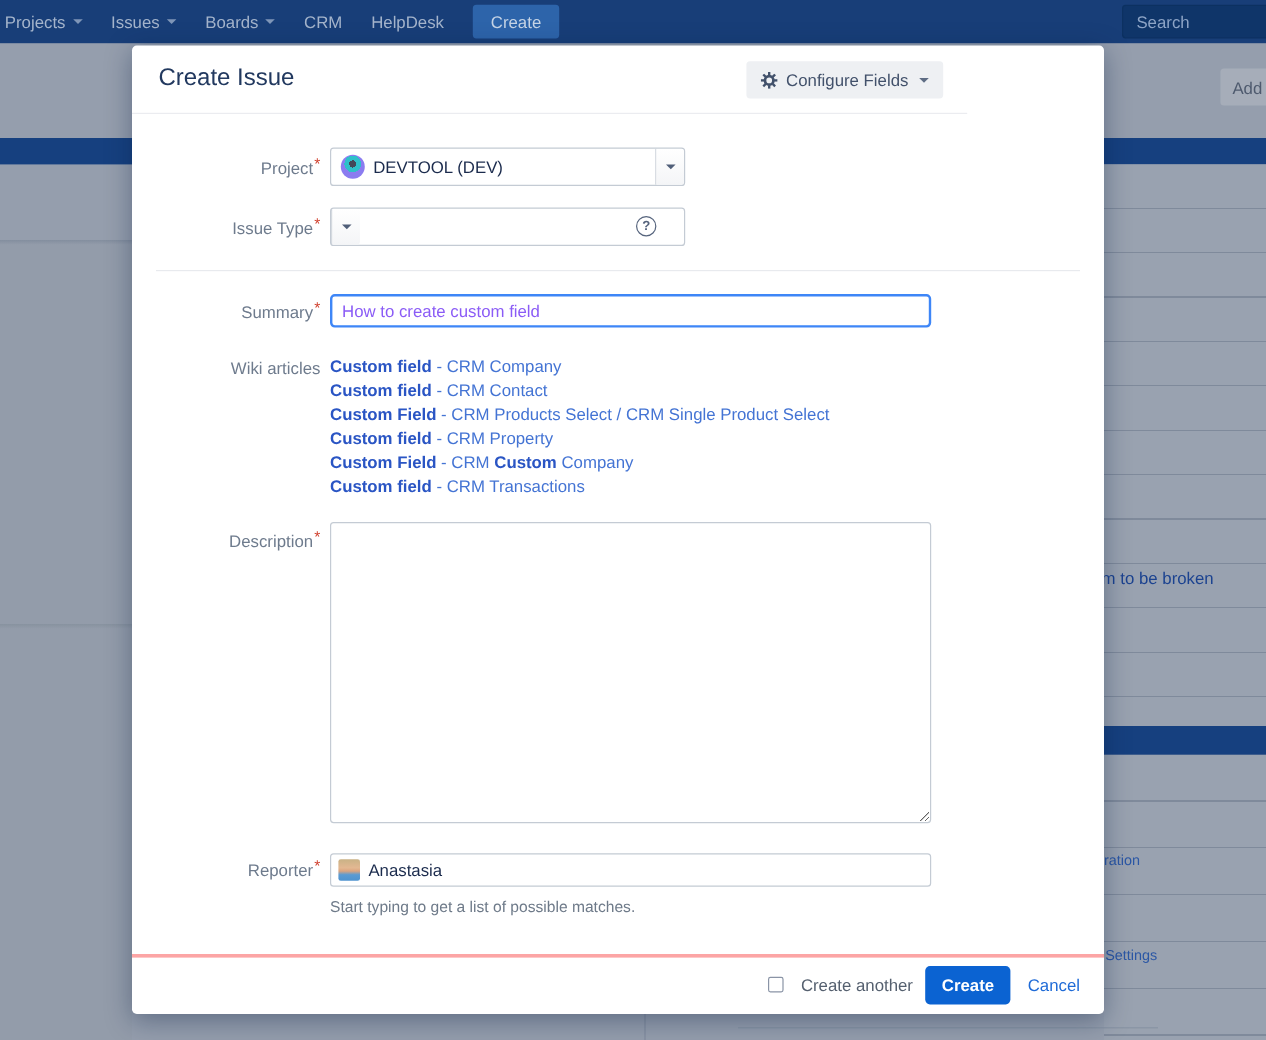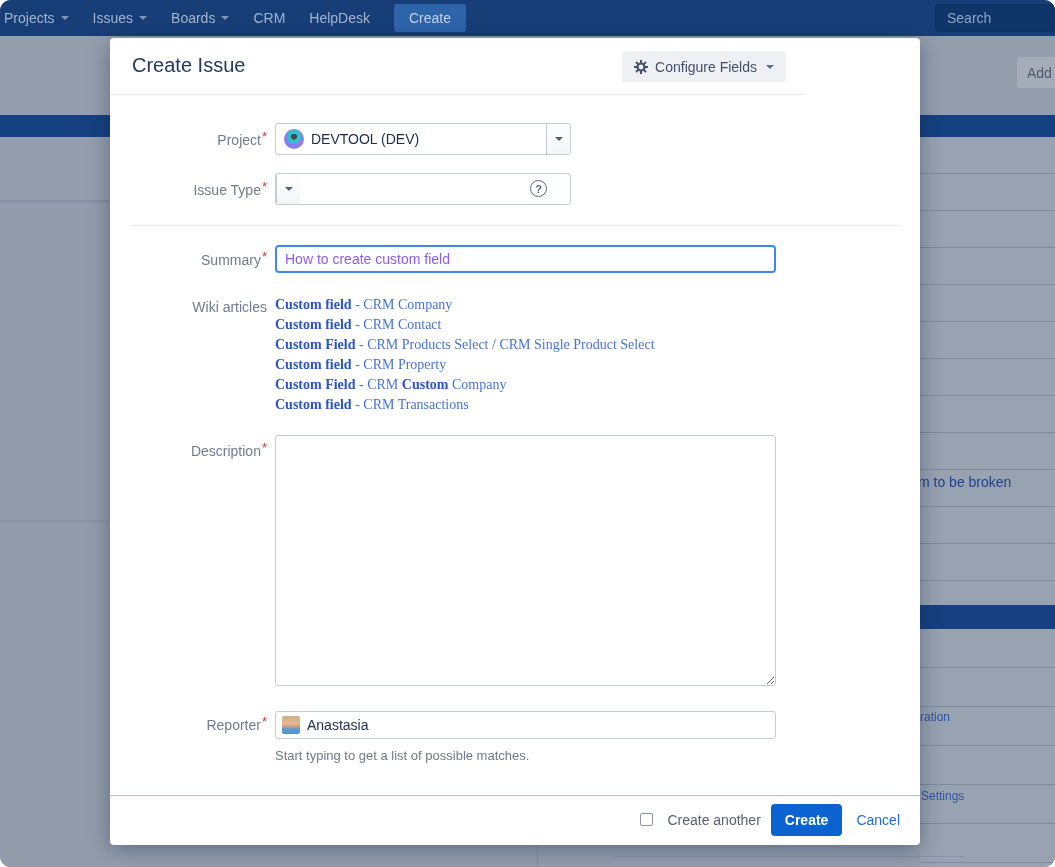--- a/index.html
+++ b/index.html
@@ -1,18 +1,18 @@
 <!DOCTYPE html>
 <html><head>
 <meta charset="utf-8">
 <style>
   * { box-sizing: border-box; }
   html,body { margin:0; padding:0; }
   body { font-family:"Liberation Sans", sans-serif; }
-  .stage { position:relative; width:1055px; height:867px; overflow:hidden; background:#959ead;border-radius:11px; }
+  .stage { position:relative; width:1055px; height:867px; overflow:hidden; background:#959ead; }
 
   
   .nav { position:absolute; left:0; top:0; width:1055px; height:36px; background:#183e78;
          display:flex; align-items:center; gap:24px; padding-left:4px; color:#a4b4cb; font-size:14px; }
   .nav-item { display:flex; align-items:center; gap:6px; white-space:nowrap; }
   .caret-down { width:0; height:0; border-left:4px solid transparent; border-right:4px solid transparent;
                 border-top:4px solid #7f96b8; }
   .nav-create { background:#2d64aa; color:#c6d4e6; padding:6px 15px; border-radius:3px; border:none;
                 font-size:14px; font-family:inherit; }
   .nav-search { position:absolute; left:935px; top:4px; width:135px; height:28px; background:#0f3569;
@@ -70,36 +70,36 @@
   .help-icon { position:absolute; left:420px; top:142px; width:17px; height:17px; border:1.5px solid #56647d;
                border-radius:50%; color:#56647d; font-size:11px; font-weight:bold; display:flex;
                align-items:center; justify-content:center; }
 
   .m-divider { position:absolute; left:20px; top:187px; width:770px; height:1px; background:#e8eaee; }
 
   .summary-input { position:absolute; left:165px; top:207px; width:501px; height:28px; border:2px solid #3e86f7;
                    border-radius:4px; padding:0 8px; font-size:14px; color:#8b5cf6; outline:none; font-family:inherit; }
 
   .wiki-links { position:absolute; left:165px; top:257px; font-size:14px; line-height:20px; }
-  .wiki-link { display:block; text-decoration:none; cursor:pointer;font-family:Liberation Serif, serif; }
+  .wiki-link { display:block; text-decoration:none; cursor:pointer; }
   .wl-b { font-weight:bold; color:#2a55c4; }
   .wl-t { color:#4474d4; }
 
   .desc-textarea { position:absolute; left:165px; top:397px; width:501px; height:251px; border:1px solid #c4cbd4;
                    border-radius:3px; resize:both; font-family:inherit; font-size:14px; padding:6px 8px;
                    color:#1b2b4d; outline:none; }
 
   .reporter-box { position:absolute; left:165px; top:673px; width:501px; height:28px; border:1px solid #c4cbd4;
                   border-radius:3px; display:flex; align-items:center; gap:7px; padding:0 6px; font-size:14px;
                   color:#1b2b4d; background:#fff; }
   .rep-avatar { width:18px; height:18px; border-radius:2px; flex:0 0 auto;
     background:linear-gradient(180deg,#c9b286 0%,#e3b892 40%,#dba47f 55%,#5b9bd3 72%,#4f93cf 100%); }
   .rep-help { position:absolute; left:165px; top:710px; font-size:13px; color:#6e7a89; }
 
-  .m-footer { position:absolute; left:0; top:757px; width:810px; height:48px; border-top:1px solid #fca5a5;
+  .m-footer { position:absolute; left:0; top:757px; width:810px; height:48px; border-top:3px solid #fca5a5;
               display:flex; align-items:center; justify-content:flex-end; padding:4px 20px; gap:10px; }
   .chk { appearance:none; -webkit-appearance:none; width:13px; height:13px; border:1px solid #8a94a6;
          border-radius:2px; background:#fff; margin:0 4px 0 0; }
   .chk-label { font-size:14px; color:#55606f; }
   .btn-create { background:#0b63d2; color:#fff; font-weight:600; font-size:14px; border:none; border-radius:4px;
                 padding:8px 14px; font-family:inherit; }
   .btn-cancel { color:#1f6bd7; font-size:14px; text-decoration:none; margin-left:4px; cursor:pointer; }
 </style>
 </head>
 <body>

